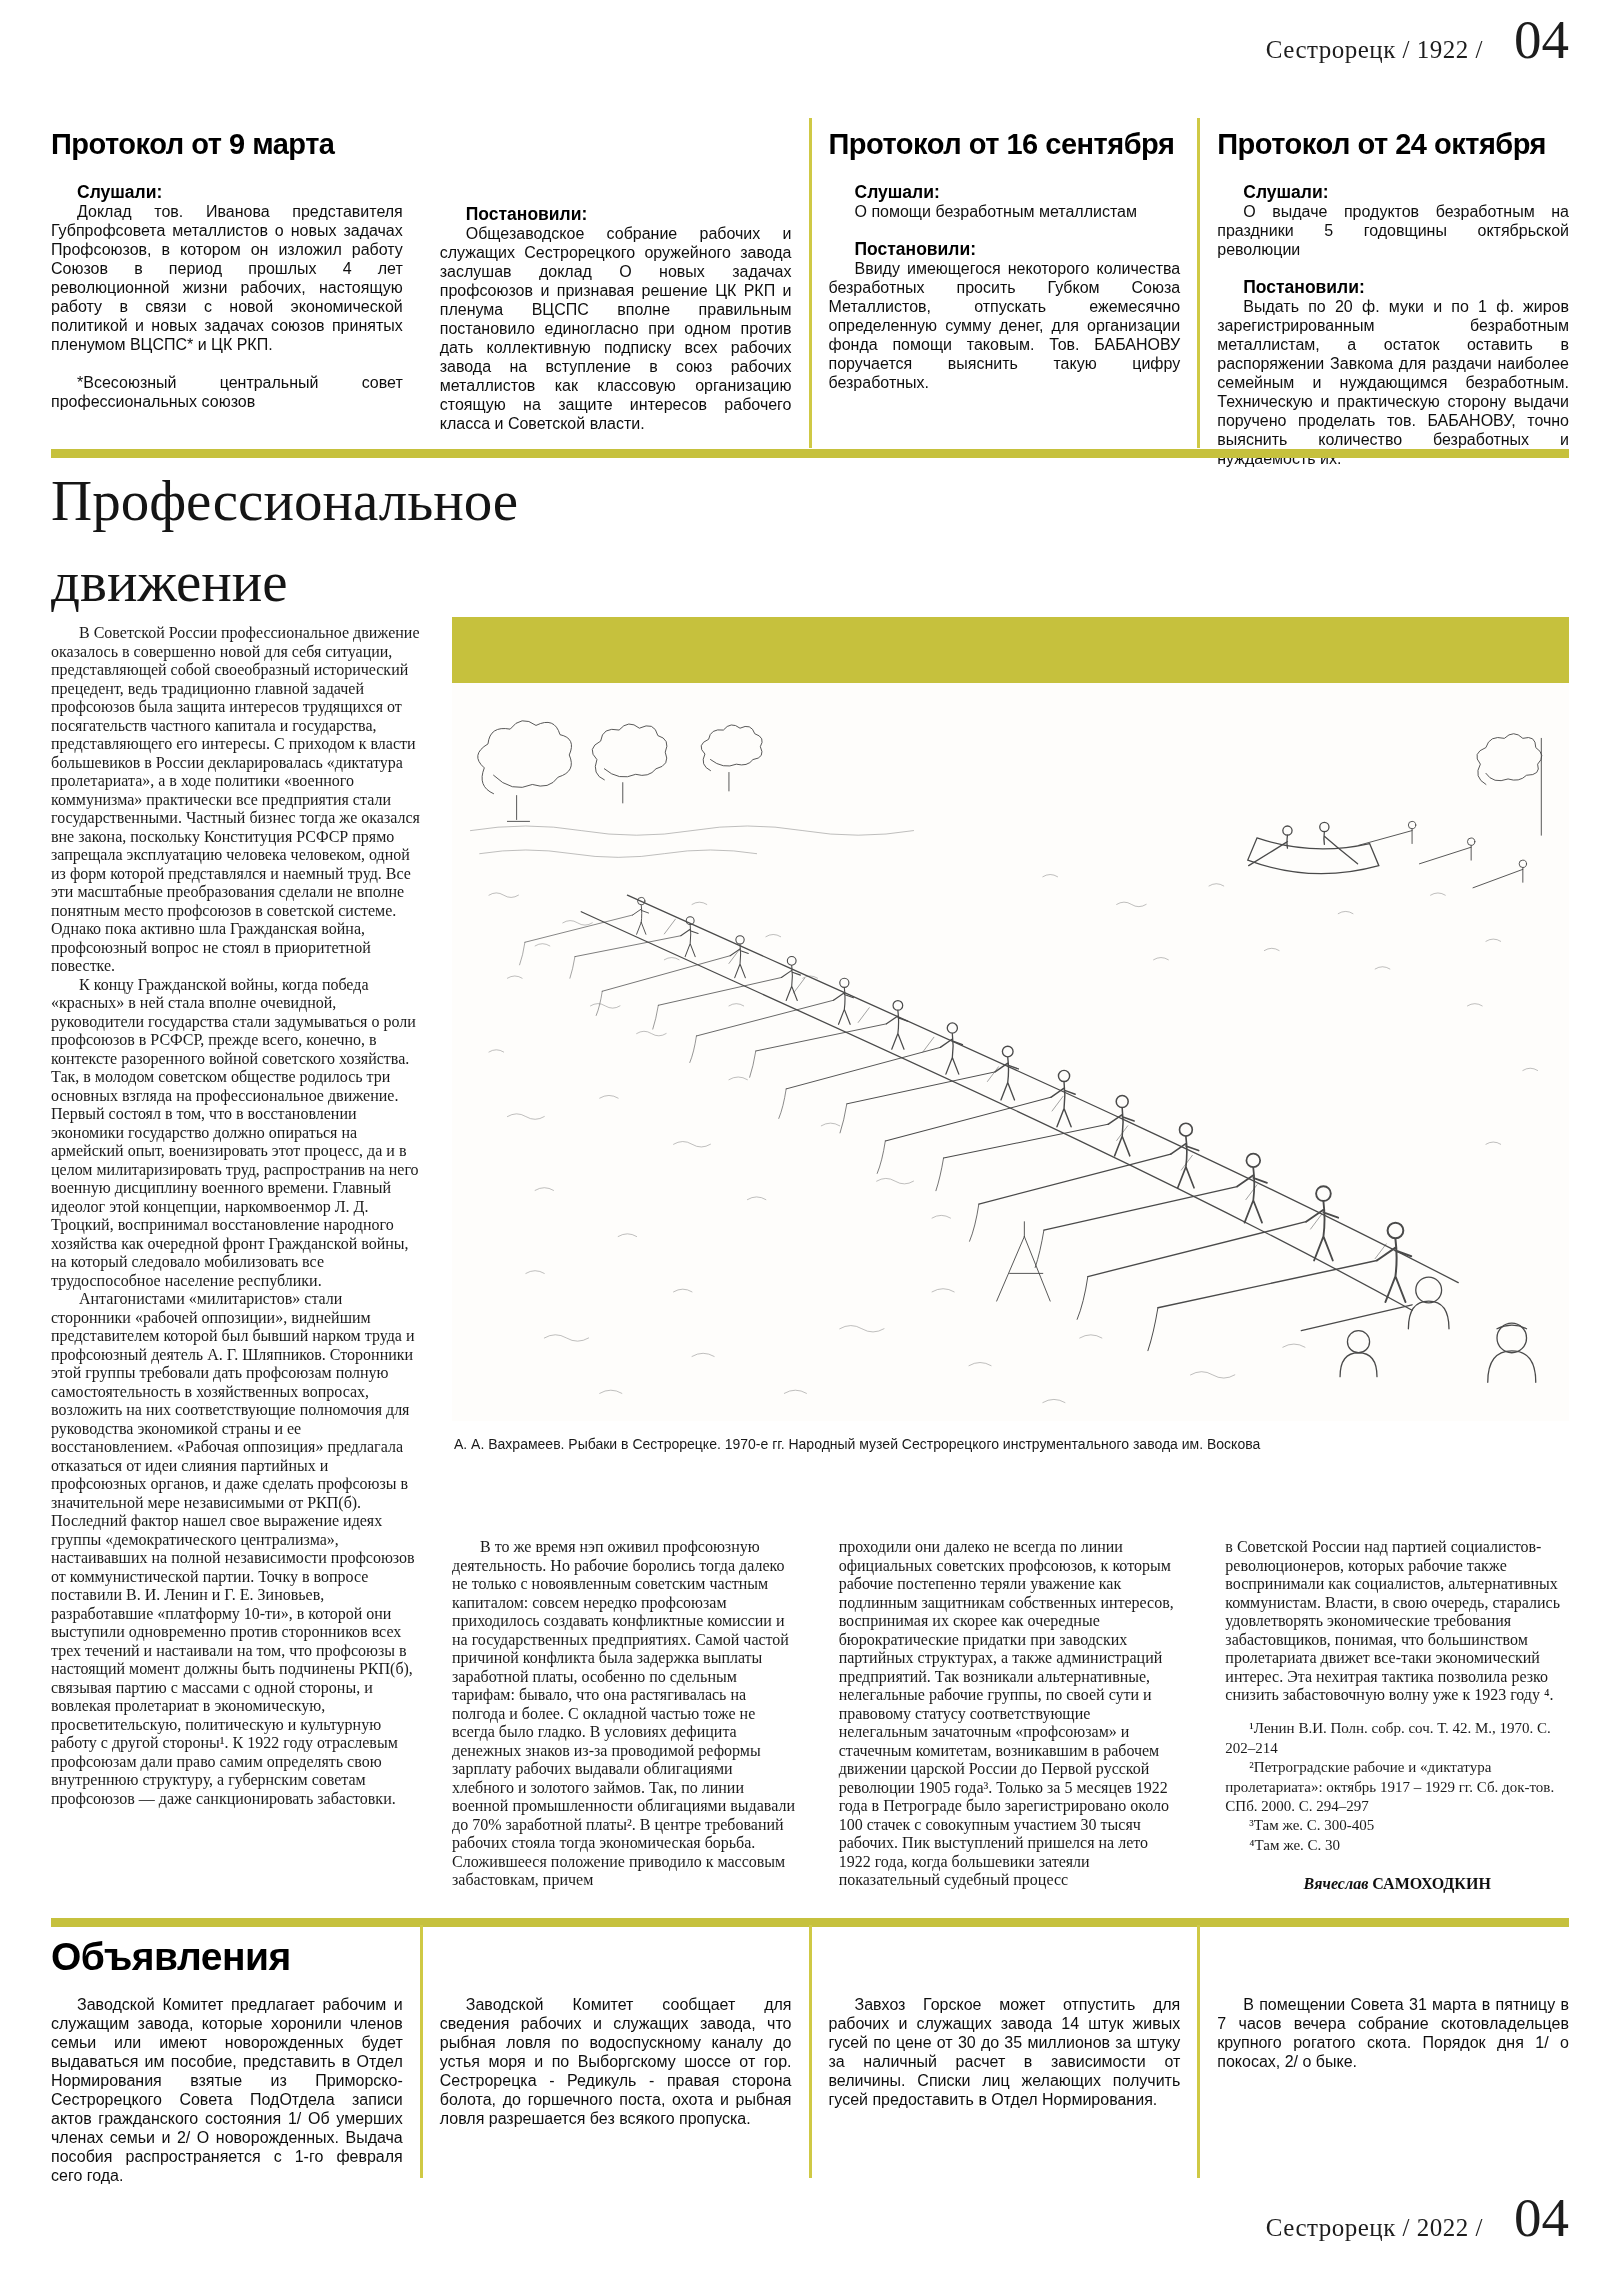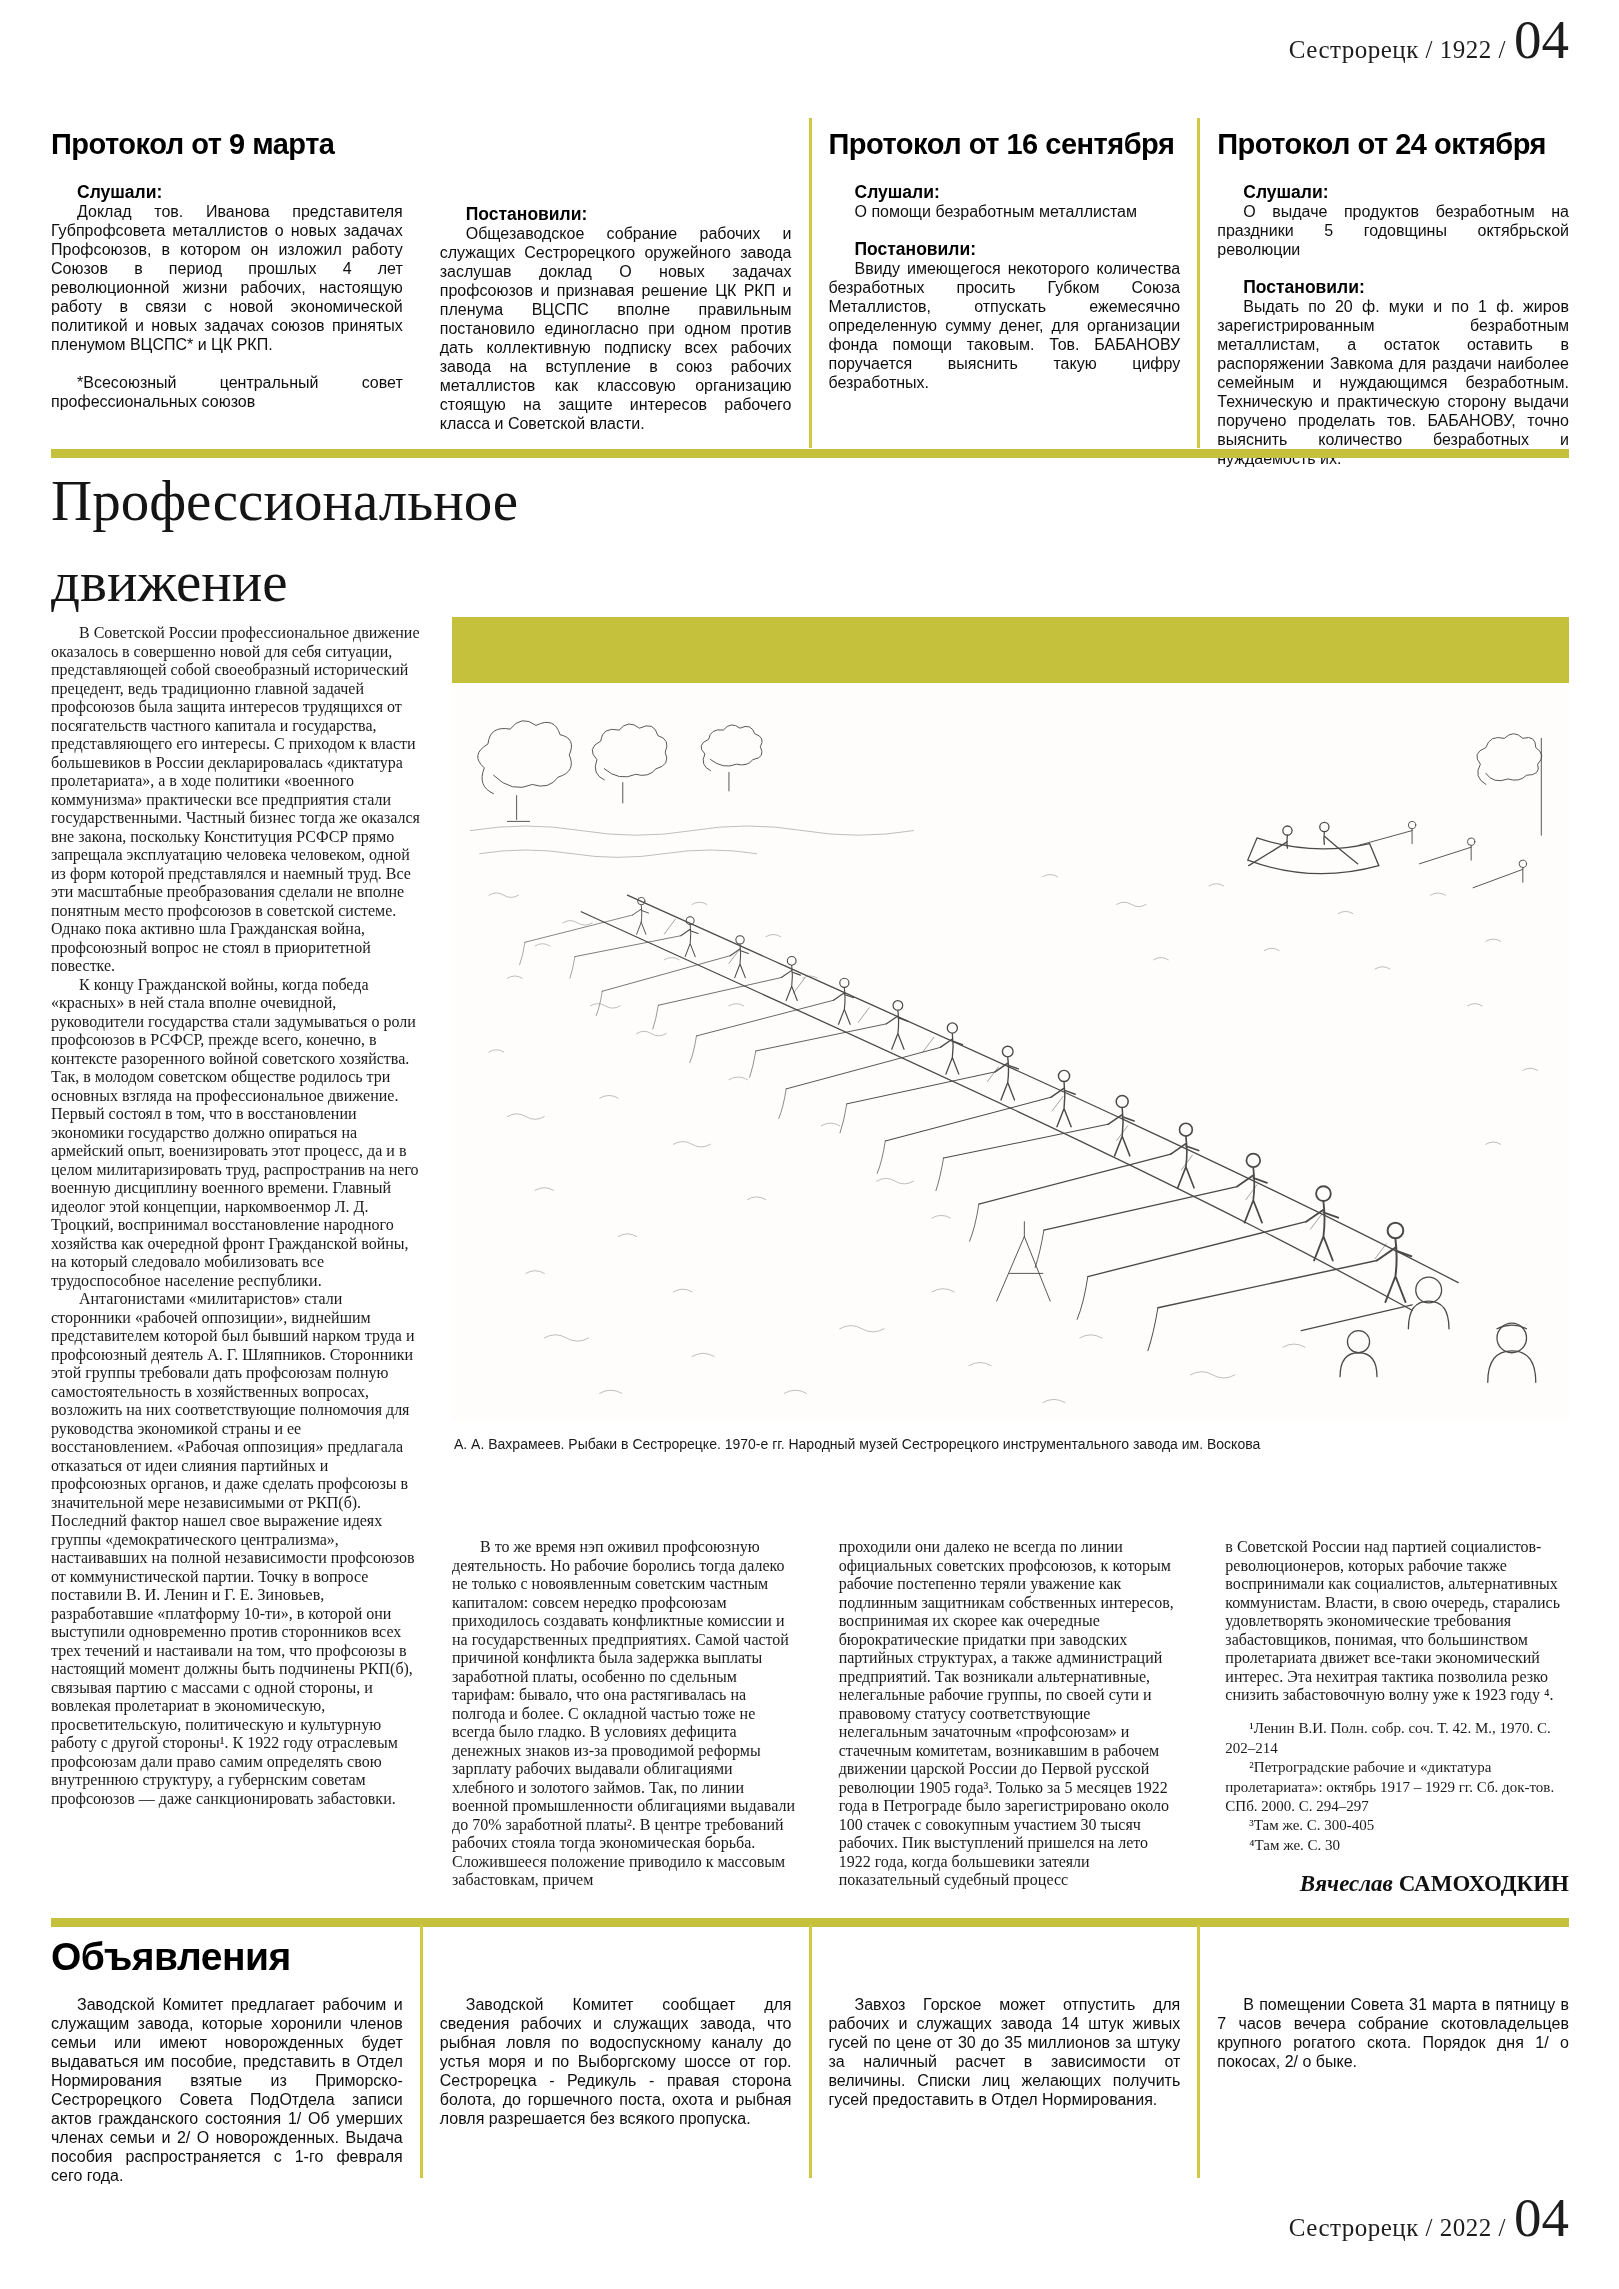--- a/index.html
+++ b/index.html
@@ -6,21 +6,21 @@
   html,body { background:#ffffff; }
   body {
     width:1620px; height:2290px; position:relative;
     font-family:"Liberation Sans", sans-serif; color:#111;
     overflow:hidden;
   }
   .serif { font-family:"Liberation Serif", serif; }
 
   
   .masthead {
-    position:absolute; right:51px; display:flex; align-items:baseline; gap:8px;
+    position:absolute; right:51px; display:flex; align-items:baseline; gap:31px;
     font-family:"Liberation Serif", serif; color:#1d1d1d;
   }
   .masthead.top { top:14.8px; }
   .masthead.bottom { top:2193px; }
   .mh-left { font-size:25px; letter-spacing:0.5px; }
   .mh-issue { font-size:55px; line-height:.9; }
 
   
   .protocols {
     position:absolute; left:51px; top:129px; width:1518px; height:308px;
@@ -62,21 +62,21 @@
   .caption { position:absolute; left:454px; top:1436px; width:1115px; font-size:14px; color:#191919; }
 
   .mid-cols {
     position:absolute; left:452px; top:1538px; width:1117px;
     display:grid; grid-template-columns:repeat(3,1fr); column-gap:43px;
     font-family:"Liberation Serif", serif; font-size:16px; line-height:18.5px; color:#1b1b1b;
   }
   .mid-cols p.lead { text-indent:28px; }
   .footnotes { margin-top:14.8px; }
   .footnotes p { text-indent:24px; font-size:15px; line-height:19.4px; }
-  .signature { margin-top:20px; text-align:right; font-size:23px; font-weight:700; color:#101010; }
+  .signature { margin-top:20px; text-align:center; font-size:16px; font-weight:700; color:#101010; }
   .sig-first { font-style:italic; }
 
   
   .ads { position:absolute; left:51px; top:1936px; width:1518px; height:247px; }
   .ads-title { font-size:39px; font-weight:700; letter-spacing:-0.5px; color:#000; line-height:1.1; }
   .ads-grid {
     margin-top:16px; display:grid; grid-template-columns:repeat(4,1fr); column-gap:37px;
     font-size:16px; line-height:19px; text-align:justify; color:#0e0e0e;
   }
   .ads-grid p { text-indent:26px; }

